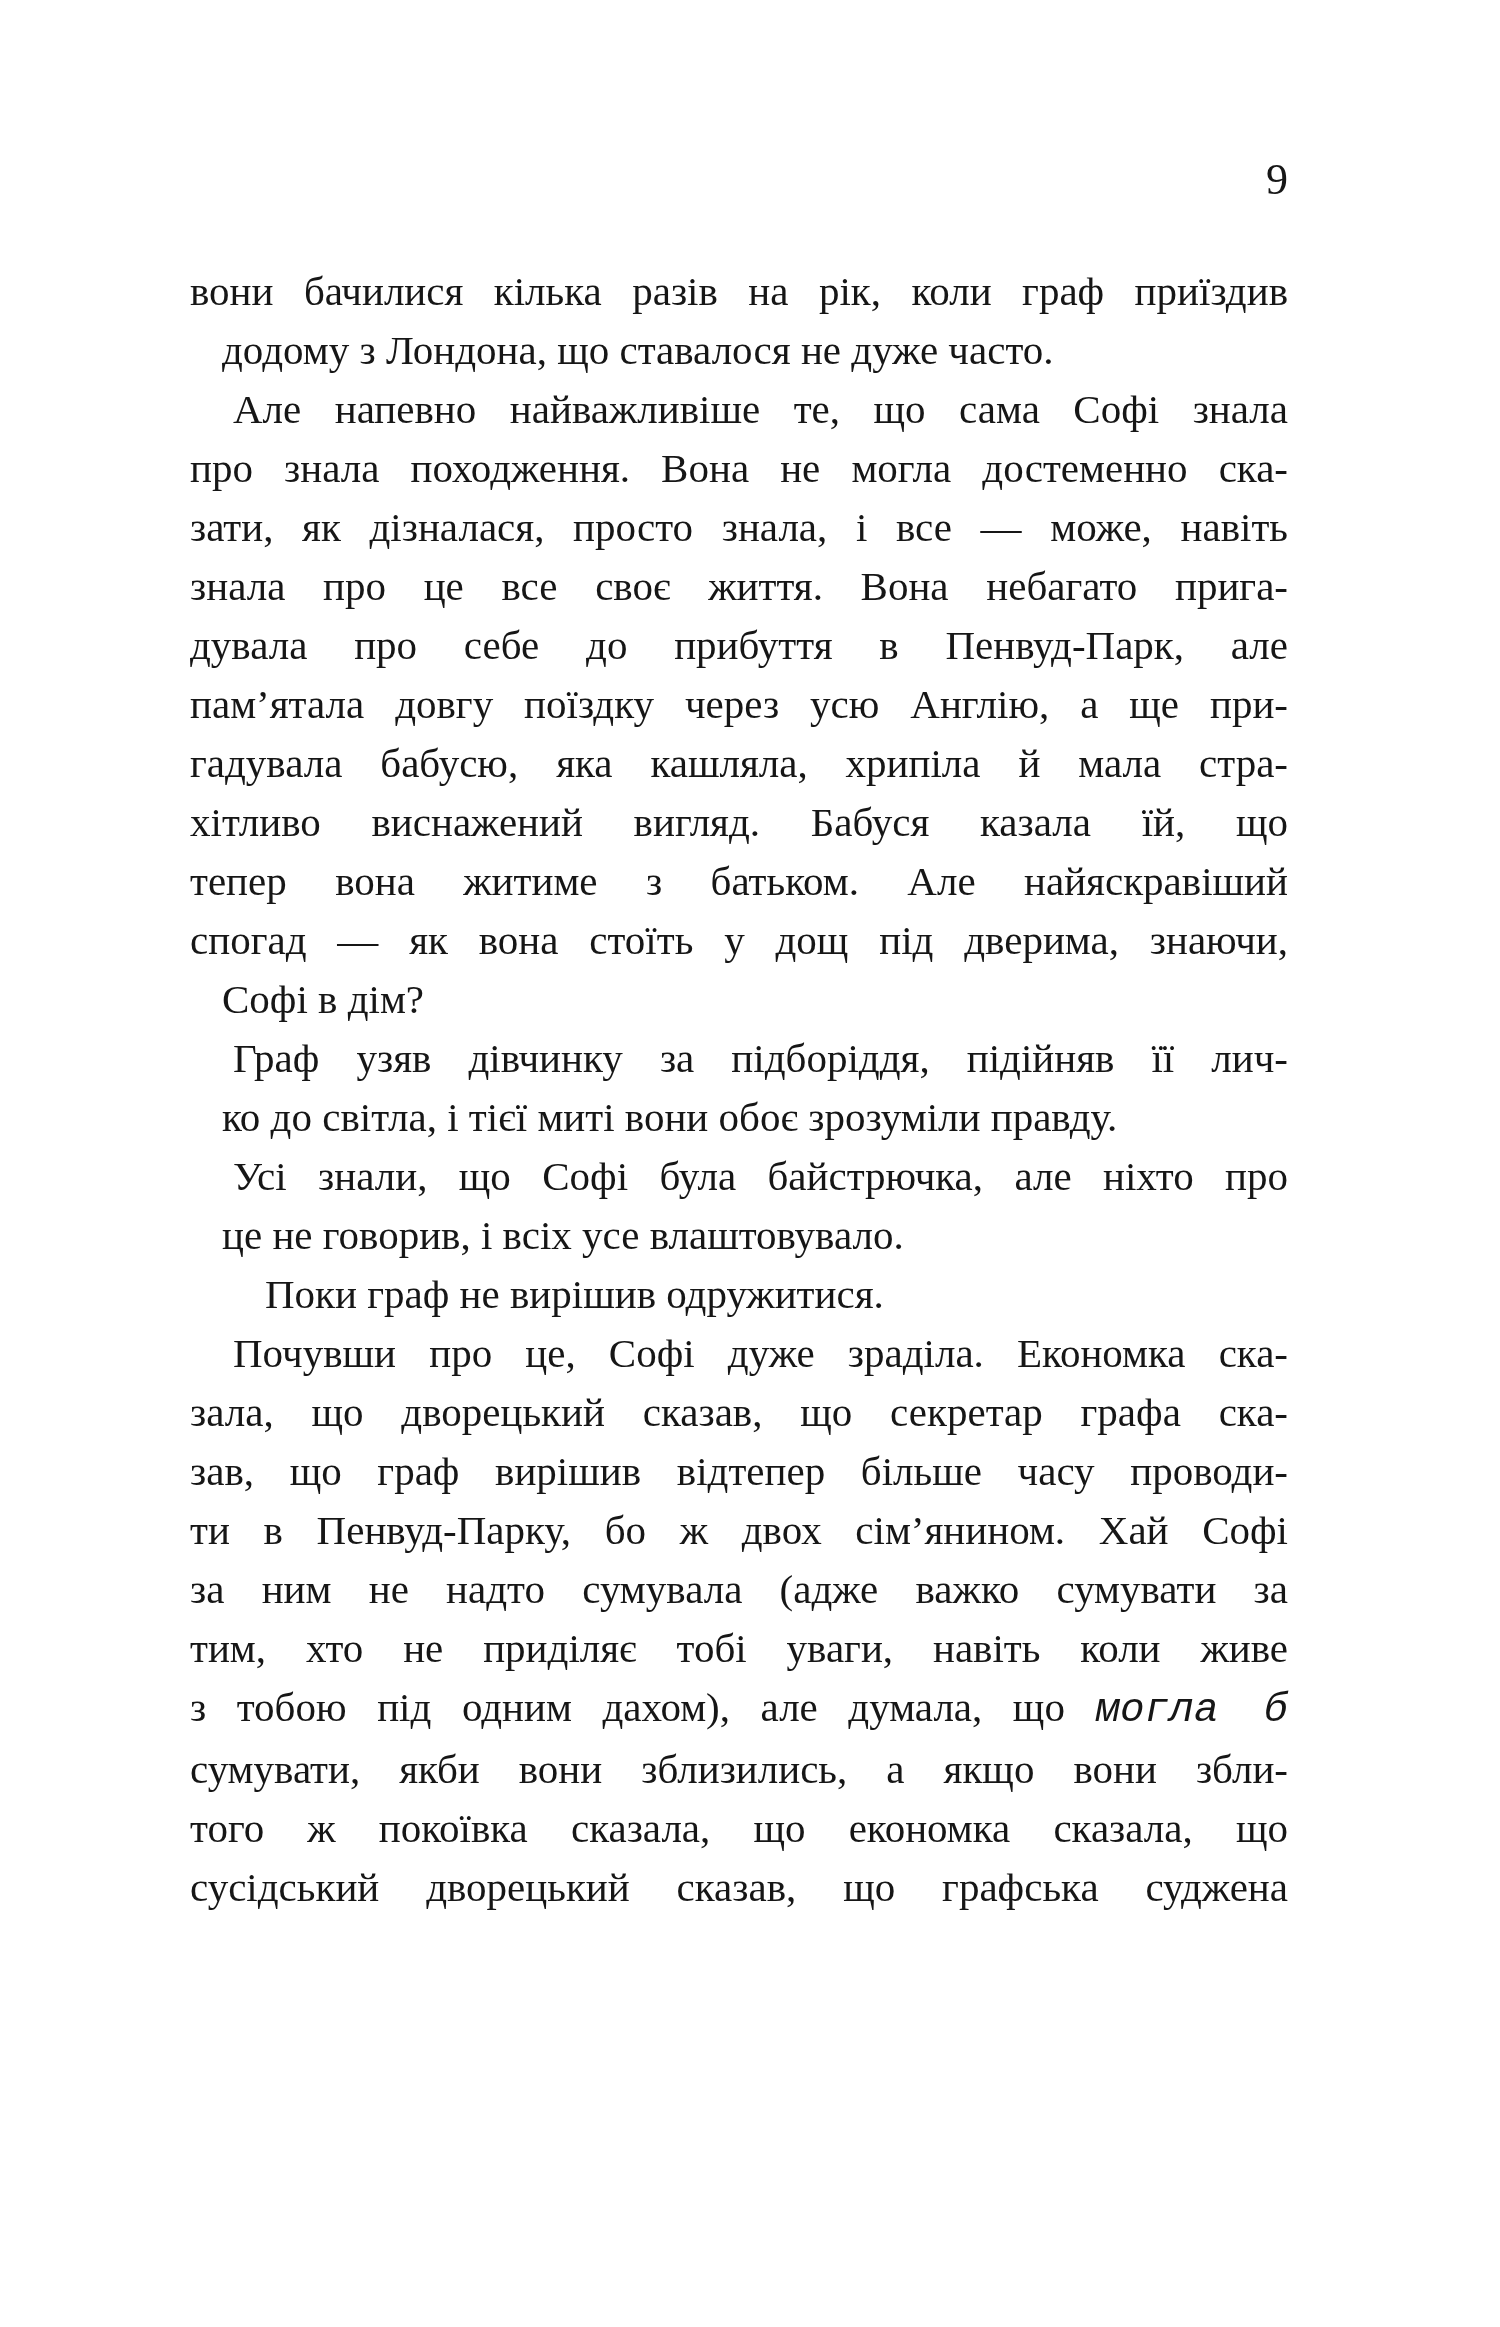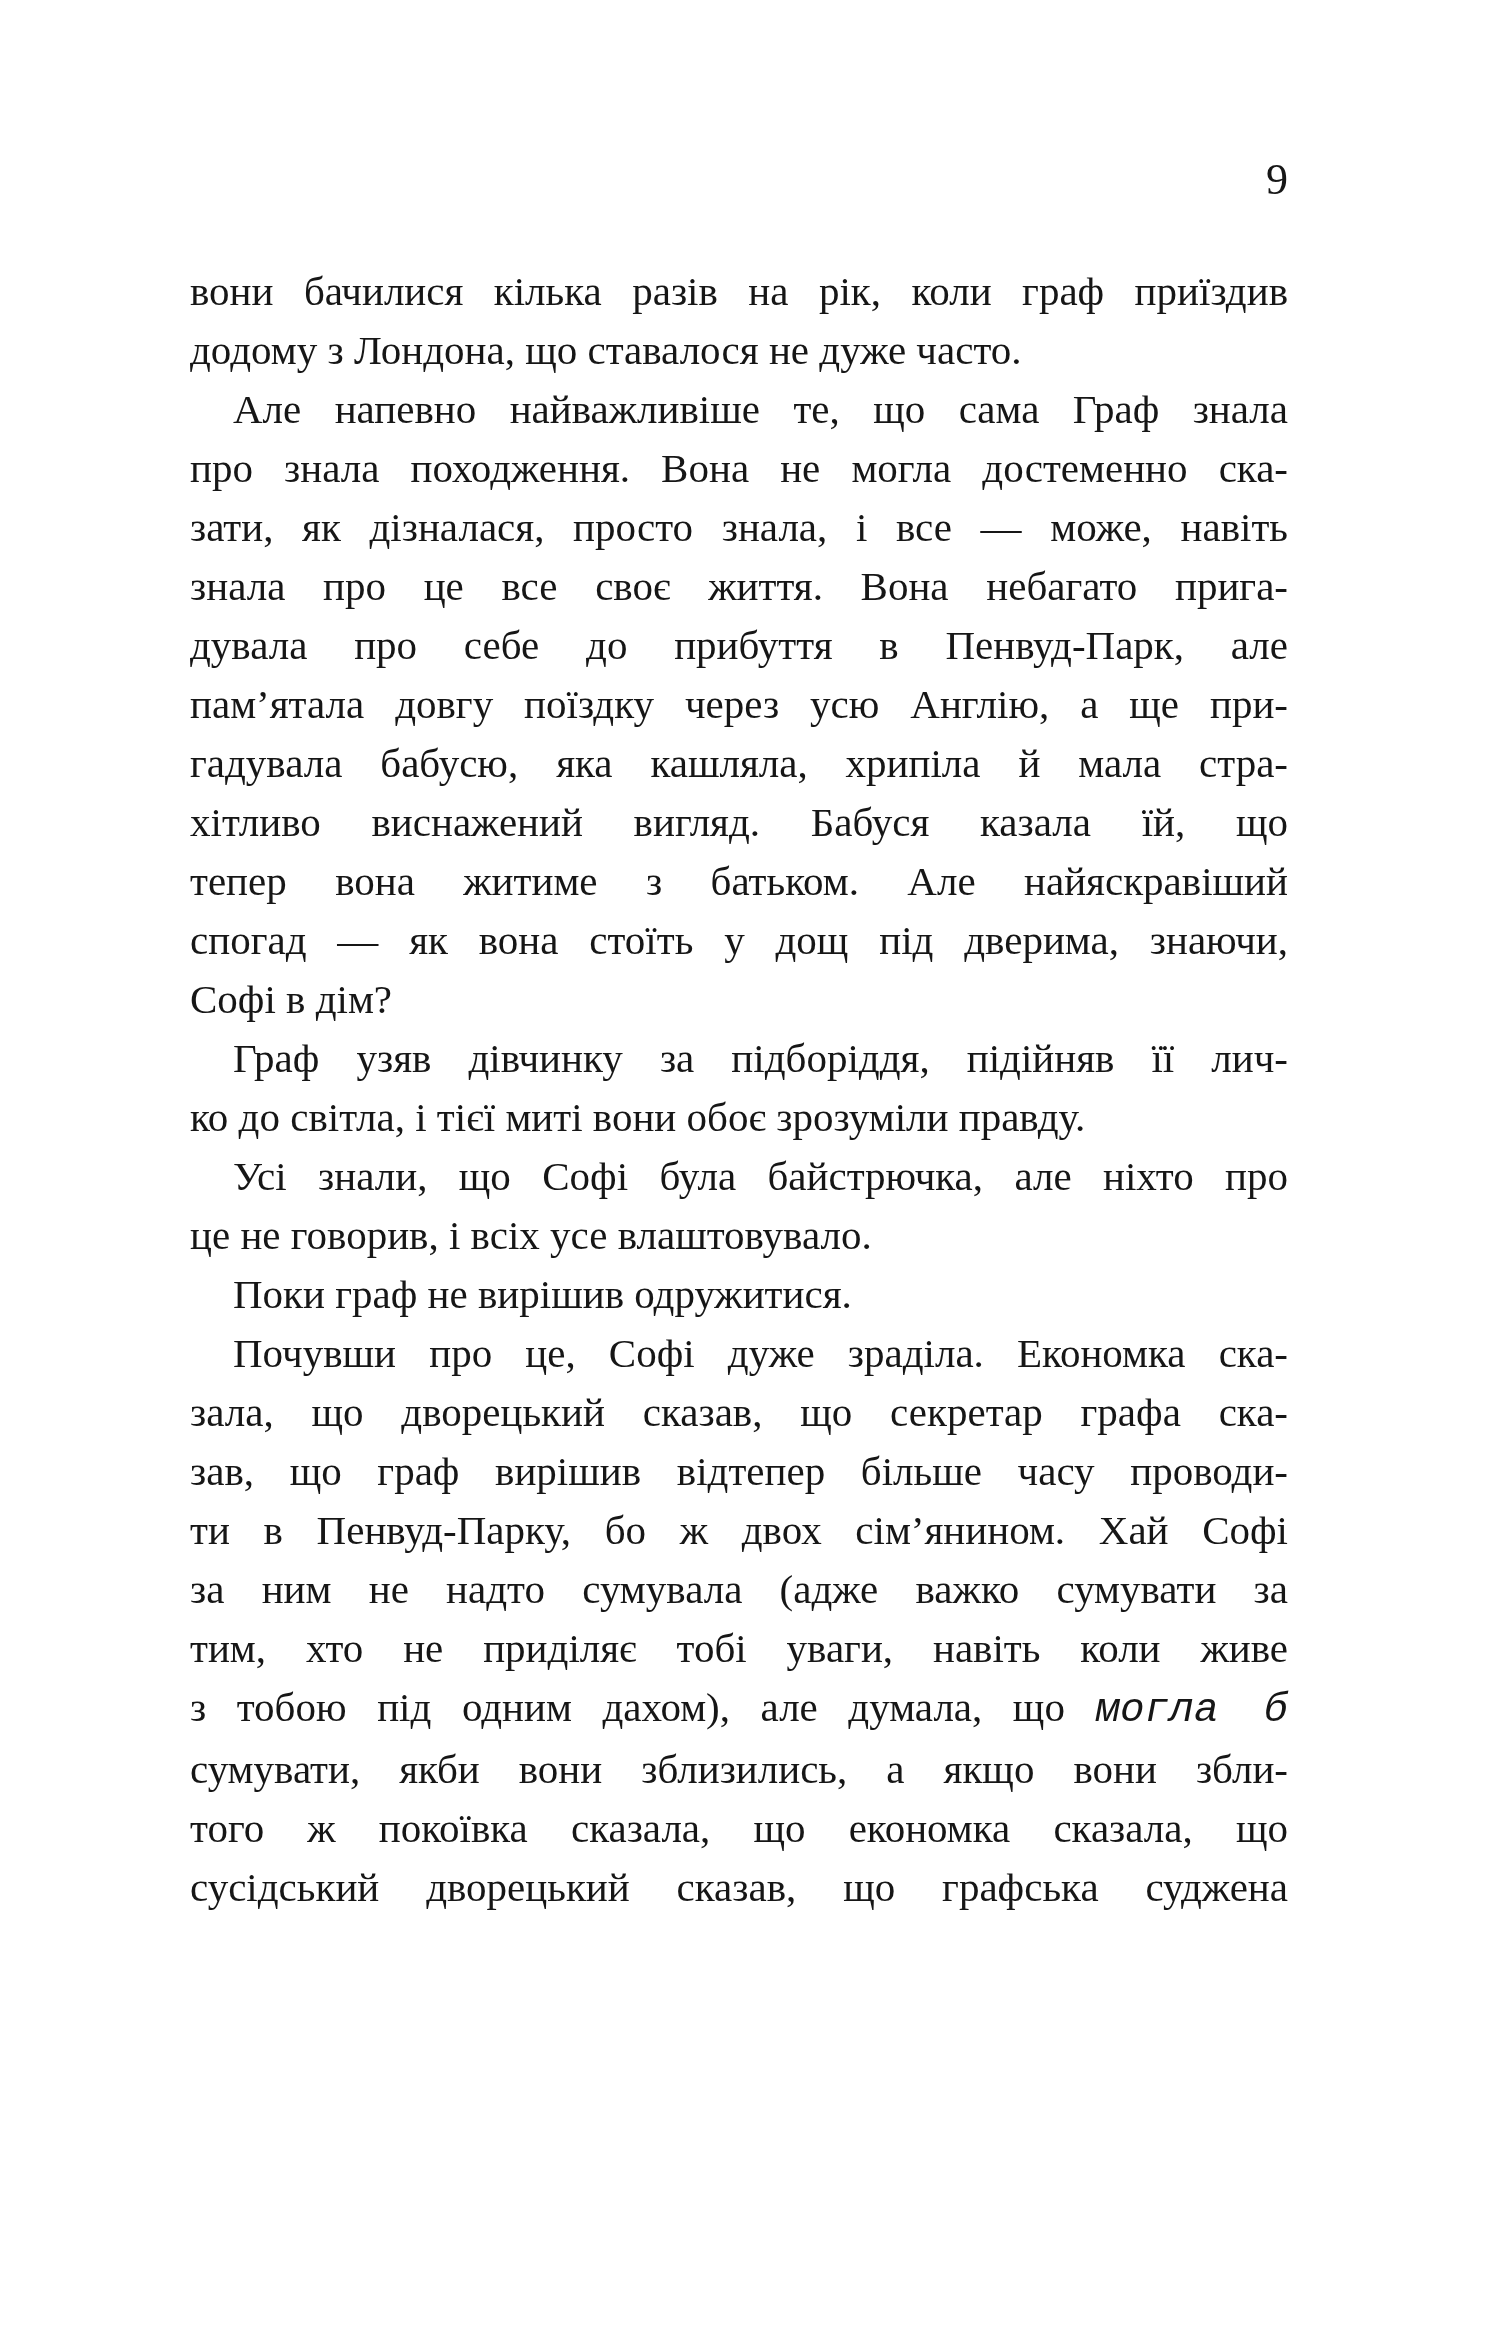--- a/index.html
+++ b/index.html
@@ -30,33 +30,33 @@
     top: 262px;
     width: 1098px;
     font-size: 41px;
     line-height: 59px;
     letter-spacing: 0px;
   }
   .line {
     text-align: justify;
     text-align-last: justify;
   }
-  .line.end { text-align-last: left; }
+  .line.end { text-align-last: left; margin-left: 32px; }
   .line.indent { text-indent: 43px; }
   .line i { font-style: italic; font-family: Liberation Mono, monospace; }
 </style>
 </head>
 <body>
 
 <div class="page">
   <div class="folio">9</div>
   <div class="text-block">
       <div class="line">вони бачилися кілька разів на рік, коли граф приїздив</div>
       <div class="line end">додому з Лондона, що ставалося не дуже часто.</div>
-      <div class="line indent">Але напевно найважливіше те, що сама Граф знала</div>
+      <div class="line indent">Але напевно найважливіше те, що сама Софі знала</div>
       <div class="line">про знала походження. Вона не могла достеменно ска-</div>
       <div class="line">зати, як дізналася, просто знала, і все — може, навіть</div>
       <div class="line">знала про це все своє життя. Вона небагато прига-</div>
       <div class="line">дувала про себе до прибуття в Пенвуд-Парк, але</div>
       <div class="line">пам’ятала довгу поїздку через усю Англію, а ще при-</div>
       <div class="line">гадувала бабусю, яка кашляла, хрипіла й мала стра-</div>
       <div class="line">хітливо виснажений вигляд. Бабуся казала їй, що</div>
       <div class="line">тепер вона житиме з батьком. Але найяскравіший</div>
       <div class="line">спогад — як вона стоїть у дощ під дверима, знаючи,</div>
       <div class="line end">Софі в дім?</div>

